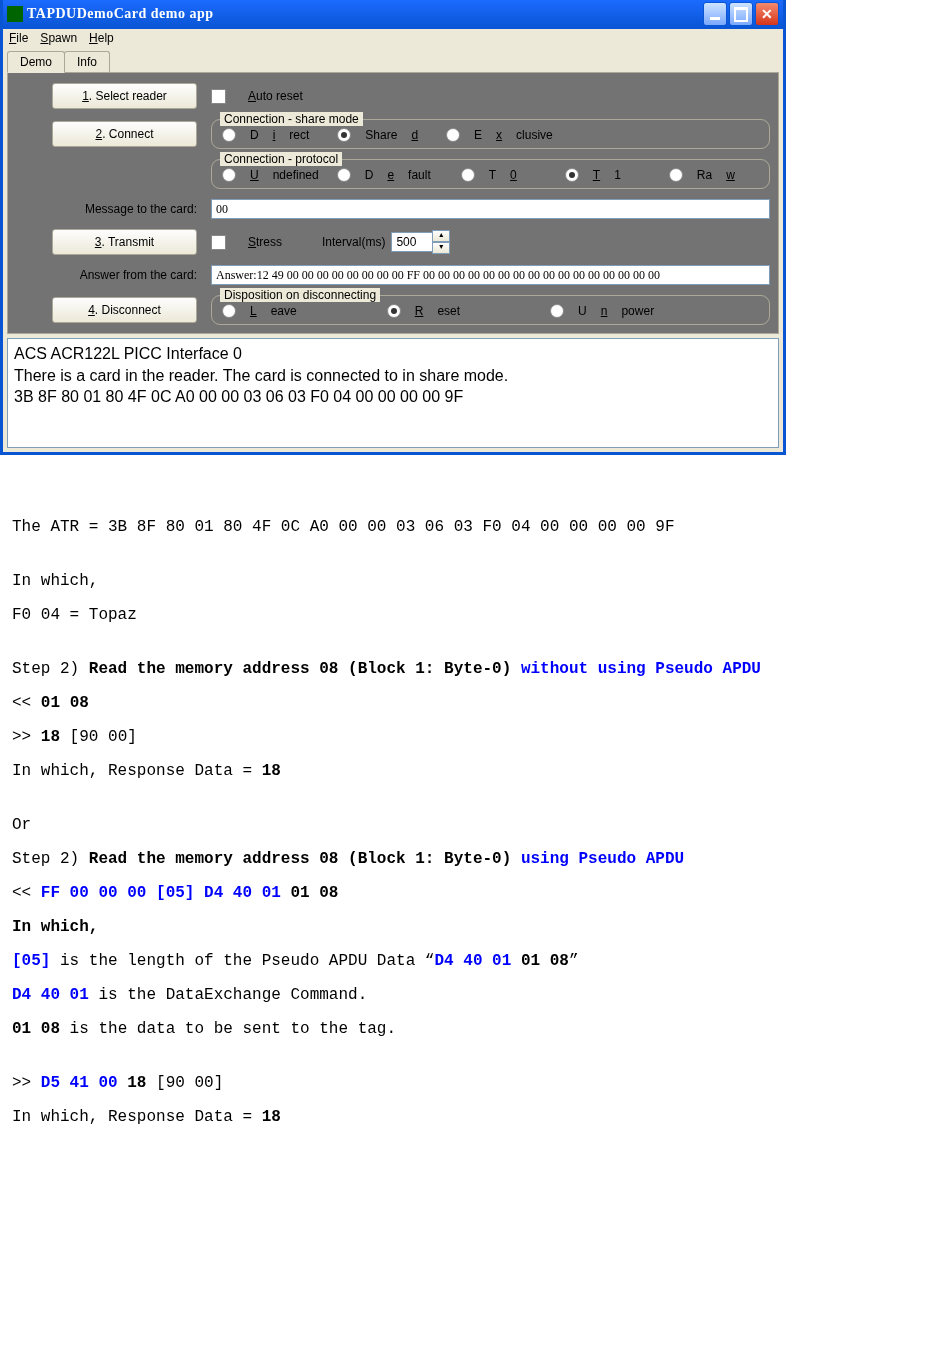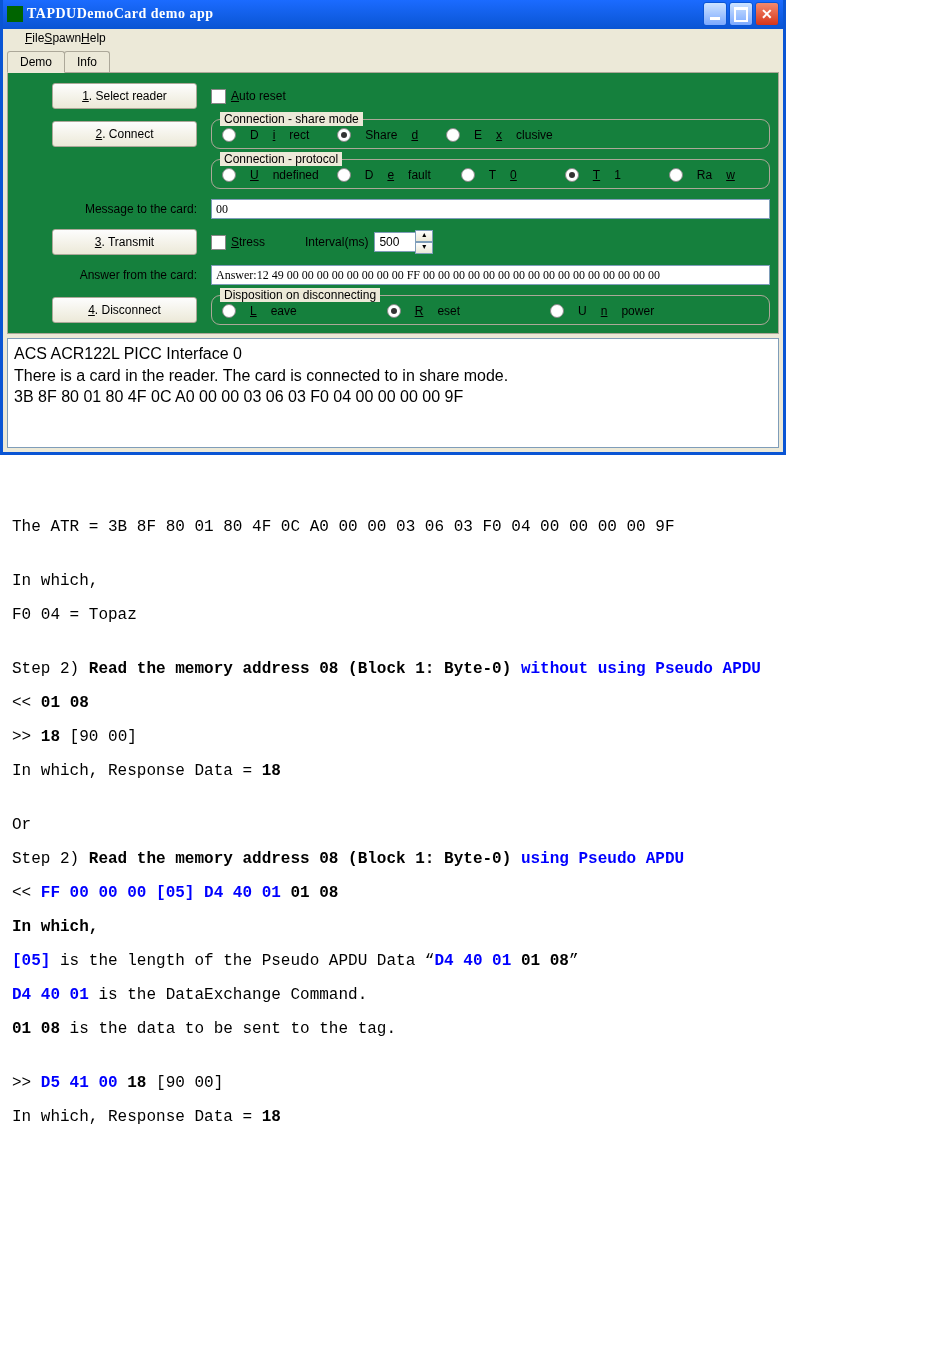--- a/index.html
+++ b/index.html
@@ -7,39 +7,39 @@
   .window{border:3px solid #0a55d4;border-top:none;width:780px;margin:0 0 0 0;background:#ece9d8}
   .titlebar{height:28px;background:linear-gradient(#1b6bff,#0a55d4);display:flex;align-items:center;padding:0 4px;color:#fff;font-weight:bold;font-family:"MS Sans Serif","Tahoma";font-size:14px;letter-spacing:0.5px;border-bottom:1px solid #0a55d4}
   .titlebar .icon{width:16px;height:16px;background:#006400;margin-right:4px;display:inline-block}
   .titlebar .title{flex:1}
   .titlebar .ctrls{display:flex;gap:2px}
   .titlebar .ctrls .btn{width:22px;height:22px;background:linear-gradient(#cde3ff,#7ba9ff);border:1px solid #0a55d4;border-radius:3px;display:flex;align-items:center;justify-content:center;font-weight:bold;color:#fff;cursor:default}
   .titlebar .ctrls .btn.close{background:linear-gradient(#f58a6e,#d6351a)}
   .titlebar .ctrls .btn.max .sq{width:10px;height:10px;border:2px solid #fff;border-top-width:3px}
   .titlebar .ctrls .btn.min .ln{width:10px;height:3px;background:#fff;margin-top:8px}
 
-  .menubar{background:#ece9d8;padding:2px 22px;display:flex;font-size:12px}
+  .menubar{background:#ece9d8;padding:2px 6px;display:flex;gap:12px;font-size:12px}
   .menubar span{cursor:default}
   .menubar span u{text-decoration:underline}
 
   .tabs{margin:4px 4px 0 4px;display:flex;align-items:flex-end}
   .tab{padding:3px 12px;border:1px solid #aca899;border-bottom:none;background:#ece9d8;cursor:default;margin-right:-1px;border-radius:3px 3px 0 0}
   .tab.active{background:#ece9d8;position:relative;z-index:2;border-bottom:1px solid #ece9d8;margin-bottom:-1px}
 
-  .panel{border:1px solid #aca899;margin:0 4px 4px 4px;padding:10px 8px 8px 8px;background:#15803d}
+  .panel{border:1px solid #aca899;margin:0 4px 4px 4px;padding:10px 8px 8px 8px;background:#737373}
 
   .row{display:flex;align-items:center;margin-bottom:10px}
   .leftcol{width:195px;display:flex;justify-content:flex-end;align-items:center;padding-right:14px;box-sizing:border-box}
   .leftlabel{text-align:right}
   .rightcol{flex:1}
 
   .winbtn{width:145px;height:26px;background:linear-gradient(#fdfdfd,#ece9d8);border:1px solid #aca899;border-radius:3px;text-align:center;cursor:default;font-size:12px;padding:0}
   .winbtn u{text-decoration:underline}
 
-  .checkbox{display:flex;align-items:center;gap:5px}
+  .checkbox{display:flex;align-items:center;gap:22px}
   .checkbox .box{width:13px;height:13px;border:1px solid #888;background:#fff}
   .radio{display:flex;align-items:center;gap:14px;margin-right:28px}
   .radio .dot{width:12px;height:12px;border:1px solid #888;border-radius:50%;background:#fff;display:flex;align-items:center;justify-content:center}
   .radio.checked .dot::after{content:"";width:6px;height:6px;background:#333;border-radius:50%}
 
   .groupbox{border:1px solid #aca899;padding:8px 10px 6px 10px;position:relative;margin-top:6px;border-radius:9px}
   .groupbox .legend{position:absolute;top:-8px;left:8px;background:#ece9d8;padding:0 4px;font-size:12px}
   .groupbox .opts{display:flex;align-items:center}
 
   .textinput{border:1px solid #7f9db9;background:#fff;height:20px;padding:1px 4px;font-family:"Tahoma";font-size:12px;box-sizing:border-box}

